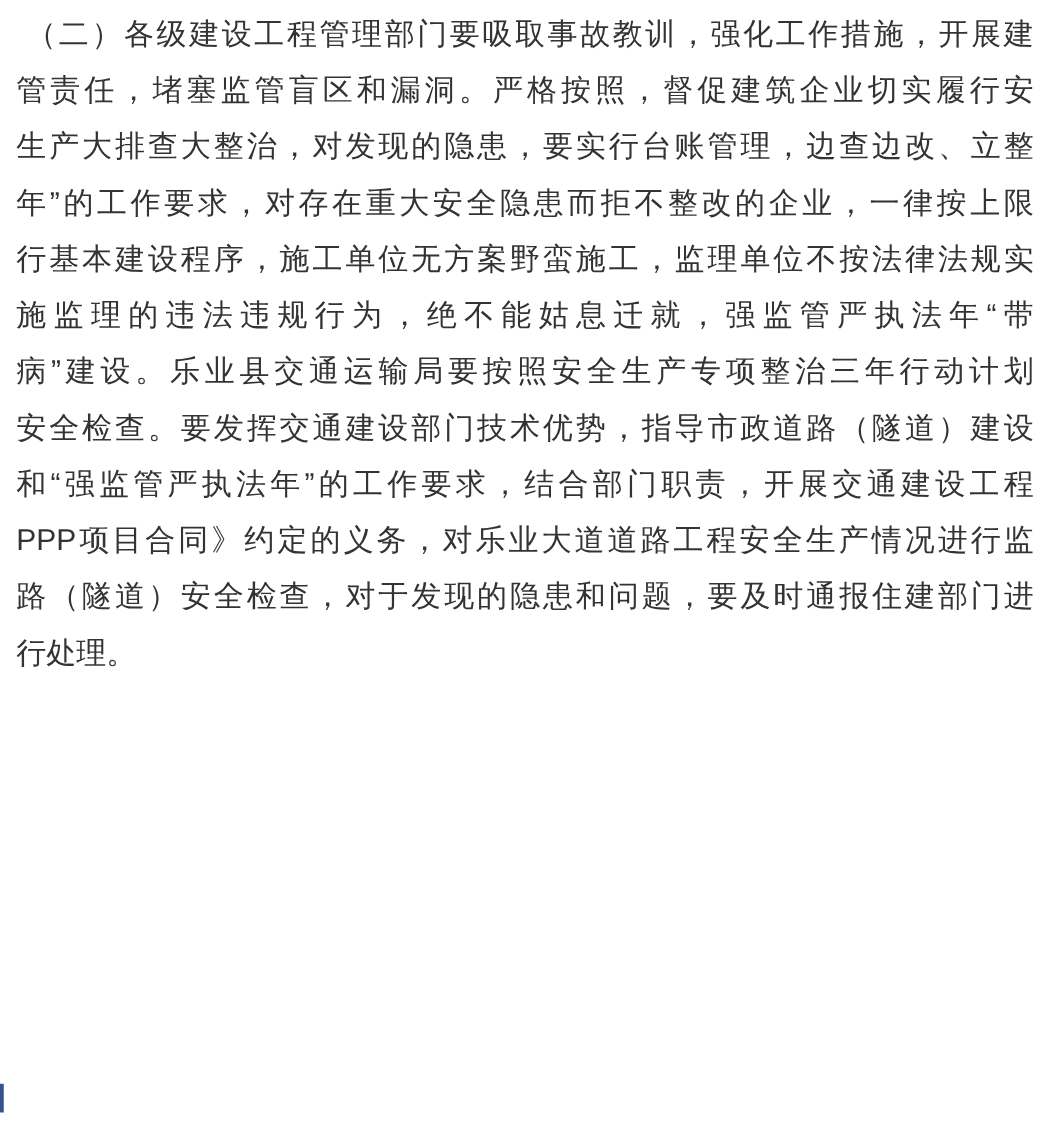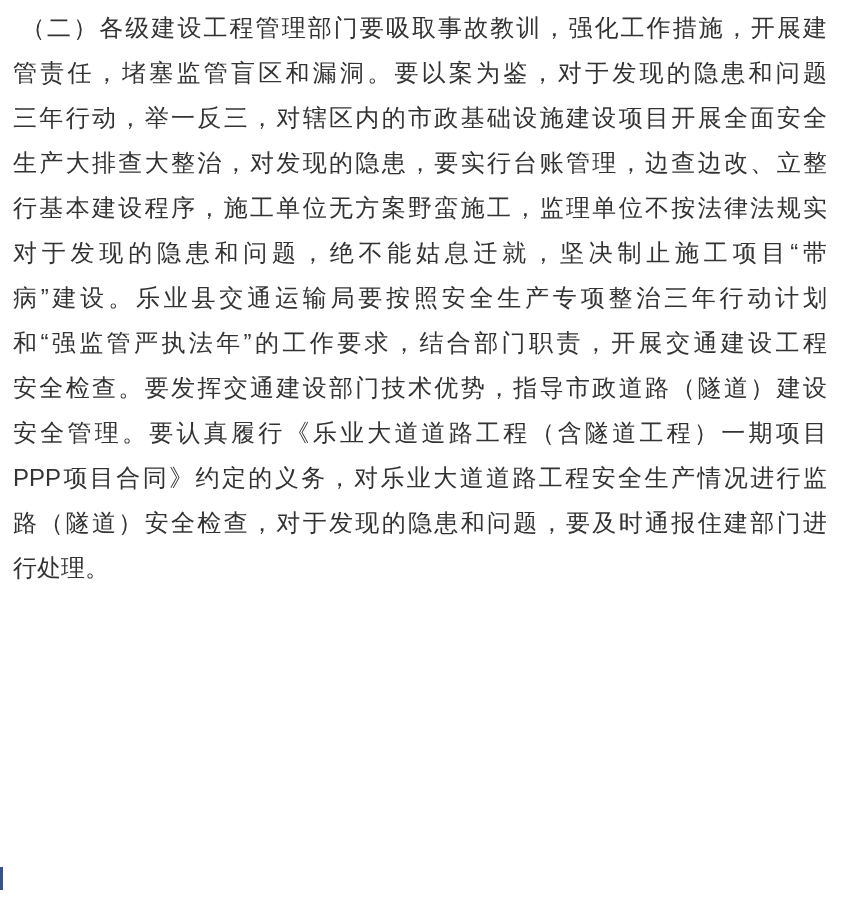--- a/index.html
+++ b/index.html
@@ -42,27 +42,26 @@
     width: 3px;
     height: 23px;
     background: #37528c;
   }
 </style>
 </head>
 <body>
 
 <div class="doc">
   <div class="line first">（二）各级建设工程管理部门要吸取事故教训，强化工作措施，开展建</div>
-  <div class="line">管责任，堵塞监管盲区和漏洞。要以案为鉴，对于发现的隐患和问题</div>
-  <div class="line">三年行动，举一反三，对辖区内的市政基础设施建设项目开展全面安全</div>
+  <div class="line">管责任，堵塞监管盲区和漏洞。严格按照，督促建筑企业切实履行安</div>
   <div class="line">生产大排查大整治，对发现的隐患，要实行台账管理，边查边改、立整</div>
+  <div class="line">年”的工作要求，对存在重大安全隐患而拒不整改的企业，一律按上限</div>
   <div class="line">行基本建设程序，施工单位无方案野蛮施工，监理单位不按法律法规实</div>
-  <div class="line">对于发现的隐患和问题，绝不能姑息迁就，坚决制止施工项目“带</div>
+  <div class="line">施监理的违法违规行为，绝不能姑息迁就，强监管严执法年“带</div>
   <div class="line">病”建设。乐业县交通运输局要按照安全生产专项整治三年行动计划</div>
+  <div class="line">安全检查。要发挥交通建设部门技术优势，指导市政道路（隧道）建设</div>
   <div class="line">和“强监管严执法年”的工作要求，结合部门职责，开展交通建设工程</div>
-  <div class="line">安全检查。要发挥交通建设部门技术优势，指导市政道路（隧道）建设</div>
-  <div class="line">安全管理。要认真履行《乐业大道道路工程（含隧道工程）一期项目</div>
   <div class="line">PPP项目合同》约定的义务，对乐业大道道路工程安全生产情况进行监</div>
   <div class="line">路（隧道）安全检查，对于发现的隐患和问题，要及时通报住建部门进</div>
   <div class="line last">行处理。</div>
 </div>
 
 <div class="edge-mark"></div>
 
 </body></html>

